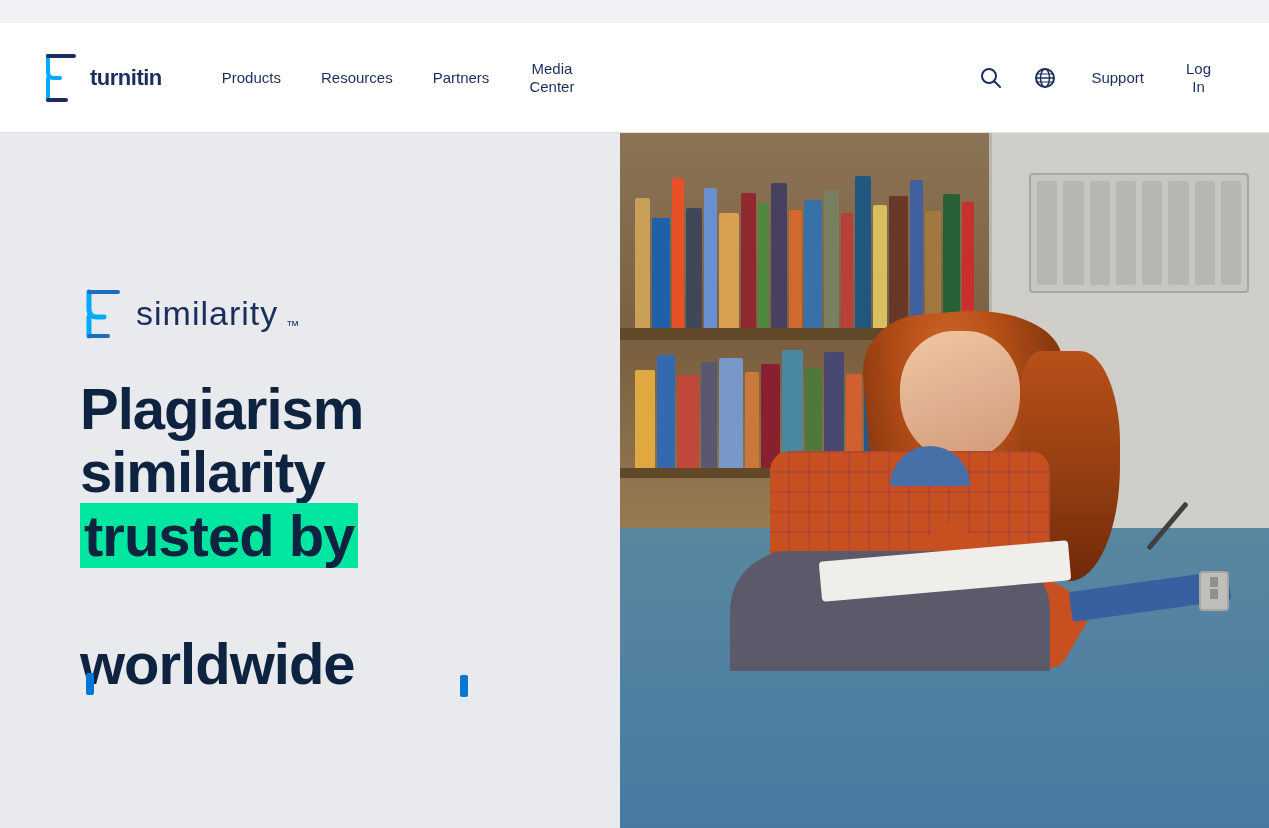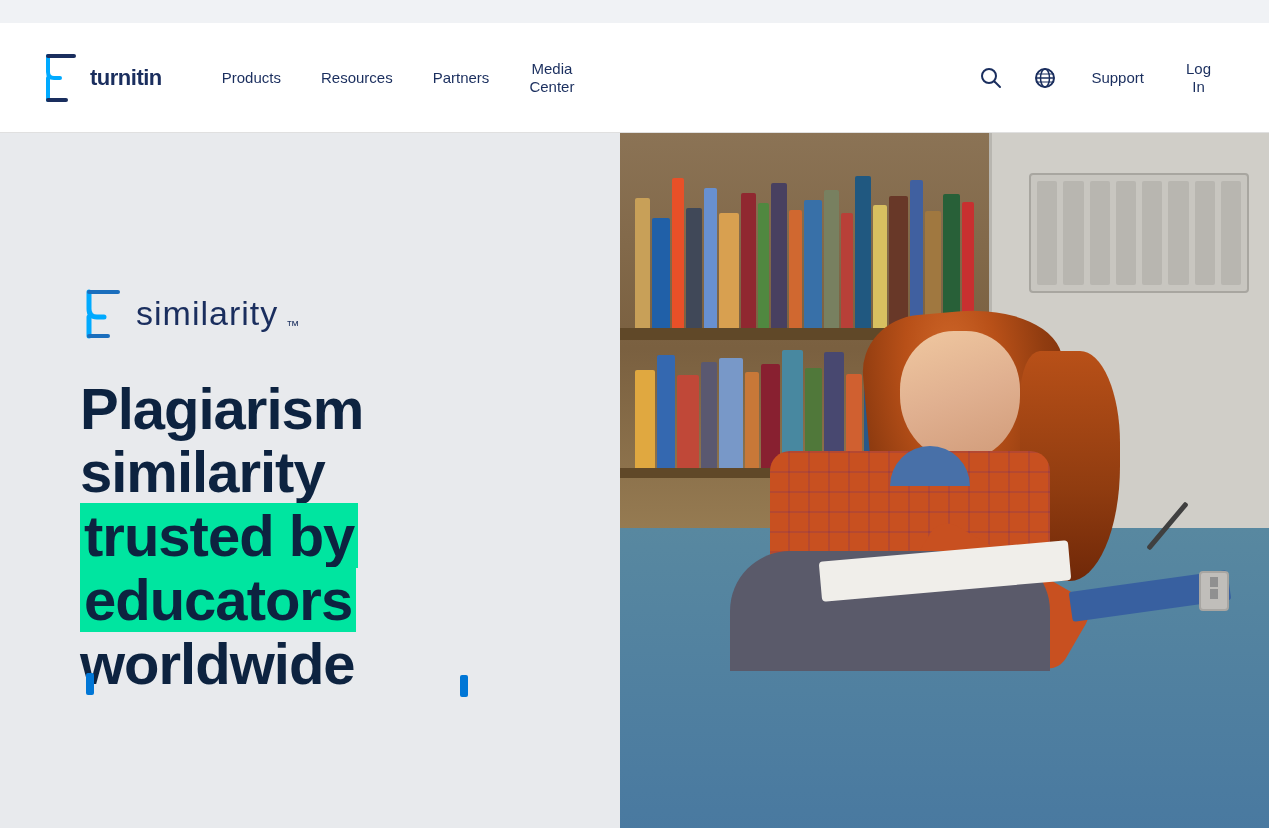--- a/index.html
+++ b/index.html
@@ -212,21 +212,21 @@
       <div style="display:flex; align-items:flex-end;gap:8px;">
         <span style="font-size:34px; font-weight:300; color:#1a2e5e; letter-spacing:1px;">similarity</span>
         <span style="font-size:13px; color:#1a2e5e; margin-top:4px;">™</span>
       </div>
     </div>
 
     <h1 class="hero-headline">
       <span>Plagiarism</span><br>
       <span>similarity</span><br>
       <span class="highlight">trusted by</span><br>
-      <span class="highlight">educators</span><br>
+      <br>
       <span>worldwide</span>
     </h1>
 
     <div class="selection-handle handle-top-left"></div>
     <div class="selection-handle handle-bottom-right" style="position:relative; top:0; left:380px; margin-top:-20px;"></div>
   </div>
 
   <div class="hero-image-container">
 
     <div class="hero-scene">

